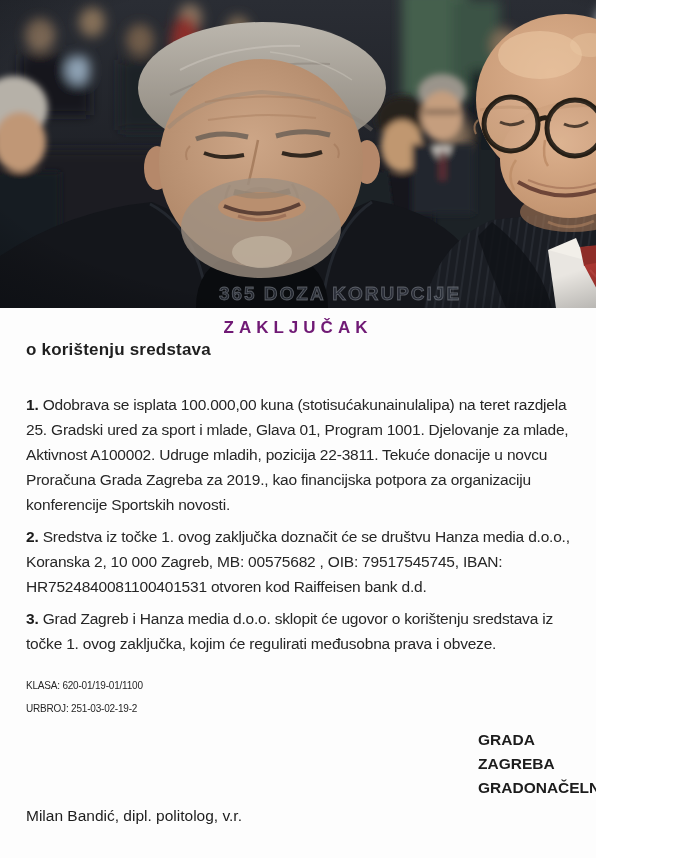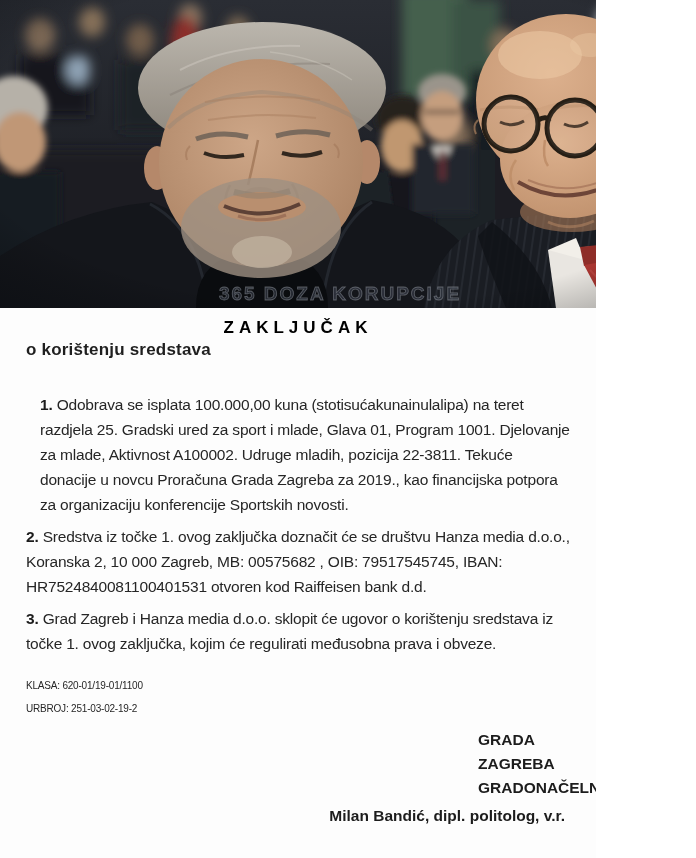--- a/index.html
+++ b/index.html
@@ -6,37 +6,37 @@
   .page {
     position:relative; width:596px; height:858px; margin:0;
     background:#fdfdfd; overflow:hidden;
     font-family:"Liberation Sans", sans-serif; color:#262626;
   }
   .photo { position:relative; width:696px; height:308px; background:#1b1d22; overflow:hidden; }
   .photo svg { display:block; }
   .doc { padding:0 26px; }
   .doc-title {
     margin:10px 0 0; text-align:center;
-    font-size:17px; font-weight:700; letter-spacing:5px; color:#000000;
+    font-size:17px; font-weight:700; letter-spacing:5px; color:#701a75;
   }
   .doc-subtitle {
     margin:2px 0 0; text-align:left;
     font-size:17px; font-weight:700; letter-spacing:0.2px; color:#1f1f1f;
   }
   .para {
     margin:7px 0 0; font-size:15.5px; line-height:25px; letter-spacing:-0.2px;
   }
-  .para.first { margin-top:32px;margin-left:14px; }
+  .para.first { margin-top:32px; }
   .para strong { color:#1c1c1c; }
   .meta { margin-top:18px; font-size:10px; line-height:23px; letter-spacing:-0.2px; }
   .sig-title {
     margin:8px 0 0 452px; font-size:15.5px; font-weight:700; line-height:24px; color:#1c1c1c;
   }
   .sig-name {
-    margin:7px 5px 0 0; font-size:15.5px; font-weight:700; text-align:right; color:#1c1c1c;
+    margin:7px 5px 0 0; font-size:15.5px; font-weight:400; color:#1c1c1c;
   }
 </style>
 </head>
 <body>
 
 <div class="page">
 
   <div class="photo">
     <svg width="696" height="308" viewBox="0 0 696 308" xmlns="http://www.w3.org/2000/svg">
       <defs>

